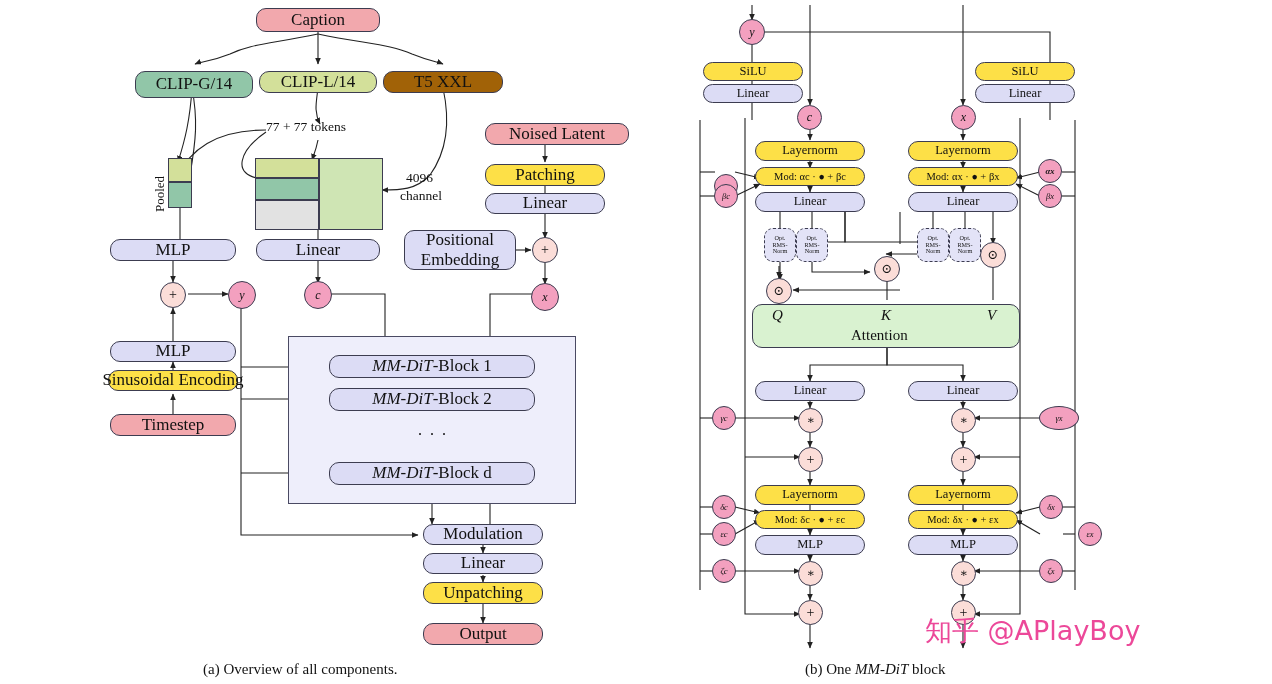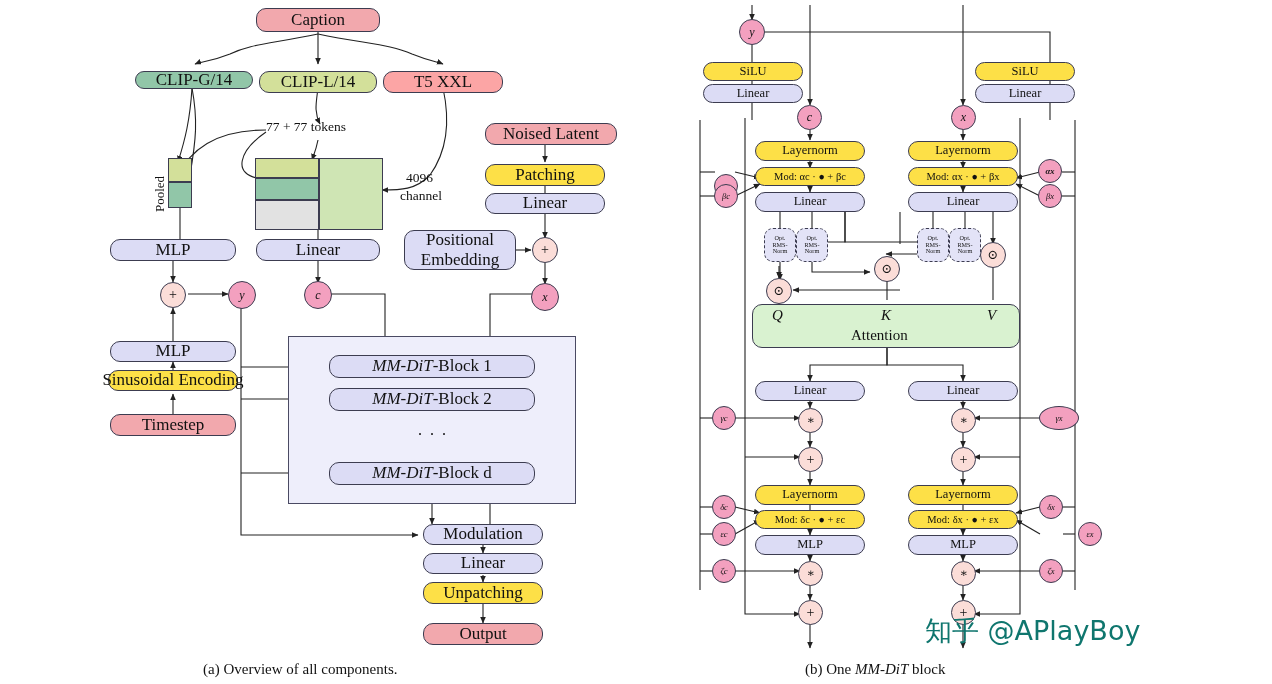--- a/index.html
+++ b/index.html
@@ -10,21 +10,21 @@
 
   
   .node{position:absolute;box-sizing:border-box;display:flex;align-items:center;
         justify-content:center;text-align:center;border:1px solid #3c3c50;
         border-radius:10px;font-size:17px;line-height:1.1;white-space:nowrap;}
   .pink   {background:#f2a8ad;}
   .green  {background:#fde047;}
   .blue   {background:#dcdcf5;}
   .greenA {background:#91c6a8;}
   .greenB {background:#d3e09a;}
-  .greenC {background:#fca5a5;}
+  .greenC {background:#a16207;}
   .dashed {background:#e3e3f7;border:1.2px dashed #3c3c50;border-radius:9px;
            font-size:6.2px;line-height:1.12;flex-direction:column;}
 
   .circ{position:absolute;box-sizing:border-box;border:1px solid #3c3c50;
         border-radius:50%;display:flex;align-items:center;justify-content:center;
         font-size:12px;font-style:italic;}
   .cpink{background:#f3a0bf;}
   .cblush{background:#fbddd8;font-style:normal;}
 
   .smallgreek{font-size:8.5px;}
@@ -41,21 +41,21 @@
   .vertlabel{position:absolute;writing-mode:vertical-rl;transform:rotate(180deg);
              font-size:13px;}
 
   .caption{position:absolute;font-size:15px;white-space:nowrap;}
 
   .attnbox{position:absolute;box-sizing:border-box;background:#d9f2d0;
            border:1px solid #3c3c50;border-radius:10px;}
   .attnlabel{position:absolute;font-size:15px;font-style:italic;}
   .attnword{position:absolute;font-size:15px;}
 
-  .watermark{position:absolute;color:#0f766e;font-size:27px;
+  .watermark{position:absolute;color:#ec4899;font-size:27px;
              font-family:"DejaVu Sans",sans-serif;white-space:nowrap;}
 </style>
 </head>
 <body>
 
 <div class="canvas">
 
   <svg class="wires" viewBox="0 0 1272 684">
     <defs>
       <marker id="ah" markerWidth="7" markerHeight="7" refX="5.6" refY="2.6" orient="auto">
@@ -210,21 +210,21 @@
       <path d="M963,504 L963,510"></path>
       <path d="M963,528 L963,535" marker-end="url(#ah)"></path>
       <path d="M963,555 L963,561" marker-end="url(#ah)"></path>
       <path d="M963,581 L963,600" marker-end="url(#ah)"></path>
       <path d="M963,624 L963,648" marker-end="url(#ah)"></path>
     </g>
   </svg>
 
   <div class="node pink" style="left:256px;top:8px;width:124px;height:24px;">Caption</div>
 
-  <div class="node greenA" style="left:135px;top:71px;width:118px;height:18px;">CLIP-G/14</div>
+  <div class="node greenA" style="left:135px;top:71px;width:118px;height:27px;">CLIP-G/14</div>
   <div class="node greenB" style="left:259px;top:71px;width:118px;height:22px;">CLIP-L/14</div>
   <div class="node greenC" style="left:383px;top:71px;width:120px;height:22px;">T5 XXL</div>
 
   <div class="plaintext" style="left:266px;top:119px;">77 + 77 tokens</div>
   <div class="plaintext" style="left:406px;top:170px;">4096</div>
   <div class="plaintext" style="left:400px;top:188px;">channel</div>
   <div class="vertlabel" style="left:152px;top:152px;height:60px;">Pooled</div>
 
   <div class="matcell" style="left:168px;top:158px;width:24px;height:24px;background:#d3e09a;"></div>
   <div class="matcell" style="left:168px;top:182px;width:24px;height:26px;background:#91c6a8;"></div>
@@ -238,21 +238,21 @@
   <div class="circ cblush" style="left:160px;top:282px;width:26px;height:26px;font-size:14px;">+</div>
   <div class="circ cpink" style="left:228px;top:281px;width:28px;height:28px;">y</div>
 
   <div class="node blue" style="left:110px;top:341px;width:126px;height:21px;">MLP</div>
   <div class="node green" style="left:108px;top:370px;width:130px;height:21px;">Sinusoidal Encoding</div>
   <div class="node pink" style="left:110px;top:414px;width:126px;height:22px;">Timestep</div>
 
   <div class="node blue" style="left:256px;top:239px;width:124px;height:22px;">Linear</div>
   <div class="circ cpink" style="left:304px;top:281px;width:28px;height:28px;">c</div>
 
-  <div class="node pink" style="left:485px;top:123px;width:132px;height:22px;">Noised Latent</div>
+  <div class="node pink" style="left:485px;top:123px;width:144px;height:22px;">Noised Latent</div>
   <div class="node green" style="left:485px;top:164px;width:120px;height:22px;">Patching</div>
   <div class="node blue" style="left:485px;top:193px;width:120px;height:21px;">Linear</div>
   <div class="node blue" style="left:404px;top:230px;width:112px;height:40px;flex-direction:column;">
     <span style="white-space:normal;line-height:1.15;">Positional Embedding</span>
   </div>
   <div class="circ cblush" style="left:532px;top:237px;width:26px;height:26px;font-size:14px;">+</div>
   <div class="circ cpink" style="left:531px;top:283px;width:28px;height:28px;">x</div>
 
   <div class="panel" style="left:288px;top:336px;width:288px;height:168px;"></div>
 

